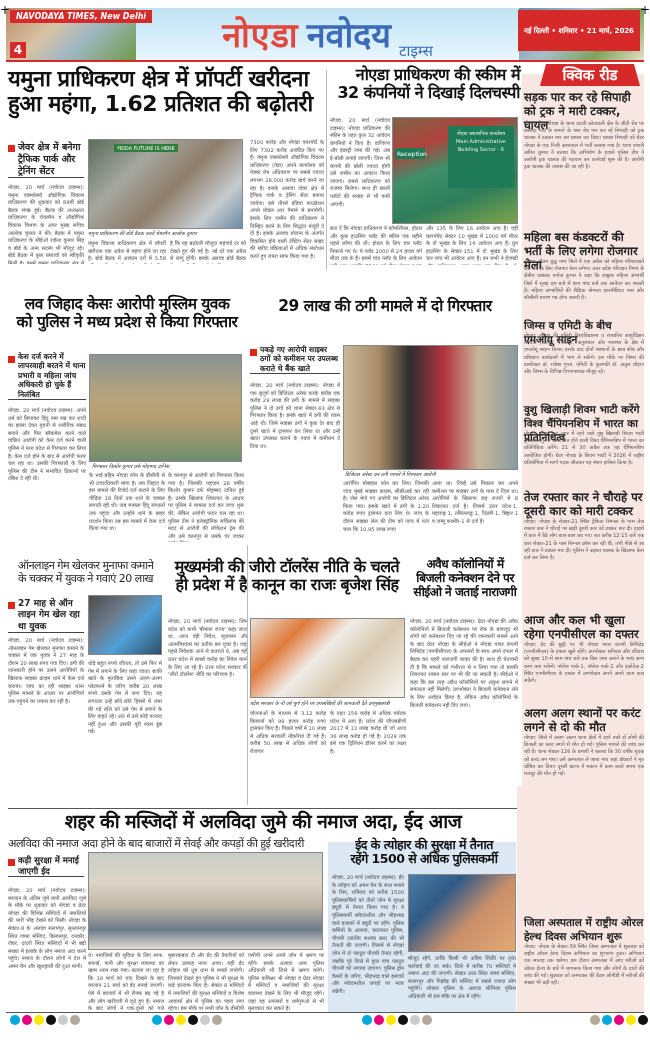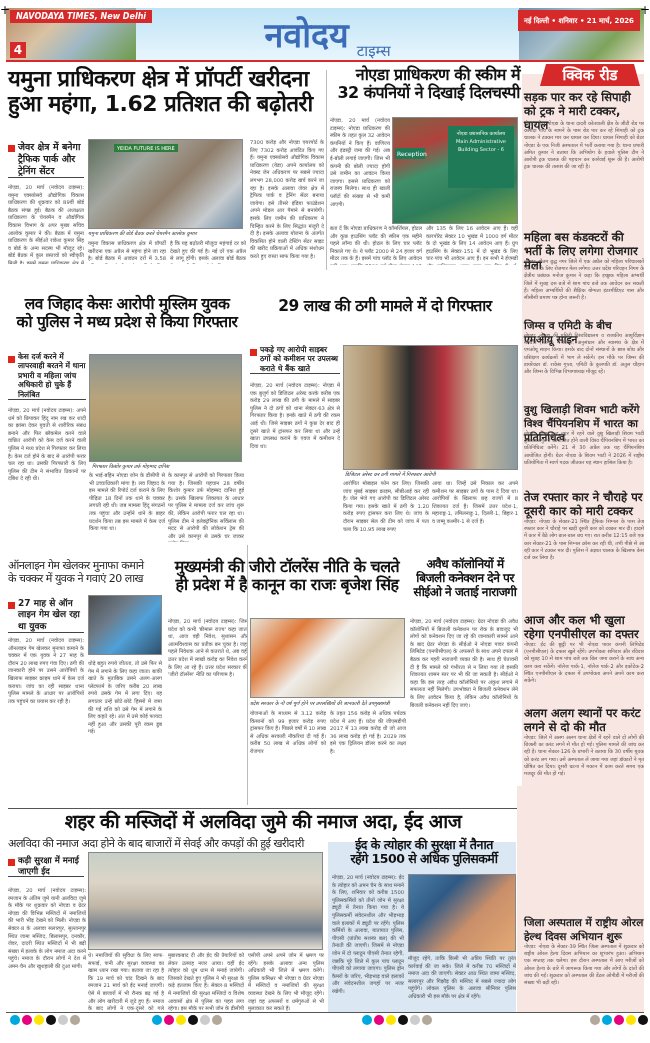--- a/index.html
+++ b/index.html
@@ -5,21 +5,21 @@
 *{box-sizing:border-box;margin:0;padding:0}
 body{width:650px;height:1043px;background:#fff;font-family:"DejaVu Sans",sans-serif;color:#222;position:relative;overflow:hidden}
 .masthead{position:absolute;left:6px;top:8px;width:638px;height:54px;border-bottom:3px solid #d62a2a}
 .mh-left-img{position:absolute;left:0;top:0;width:130px;height:52px;background:linear-gradient(135deg,#b98b6a 0%,#d9c3a4 35%,#9fb8c4 60%,#6f9b4a 100%)}
 .mh-right-img{position:absolute;right:0;top:0;width:125px;height:52px;background:linear-gradient(135deg,#6c8faa 0%,#a8c0cc 40%,#7da35a 70%,#e6dfc8 100%)}
 .mh-center{position:absolute;left:130px;right:125px;top:0;height:52px;background:linear-gradient(180deg,#bfe3f5,#e8f6fd);display:flex;align-items:center;justify-content:center;gap:8px}
 .mh-title-a{font-family:"DejaVu Sans",sans-serif;font-weight:bold;font-size:34px;color:#e2463c;letter-spacing:1px}
 .mh-title-b{font-family:"DejaVu Sans",sans-serif;font-weight:bold;font-size:34px;color:#3c6cb7}
 .mh-title-c{font-size:15px;color:#3c6cb7;align-self:flex-end;margin-bottom:0}
 .mh-tag-left{position:absolute;left:4px;top:2px;background:#d62a2a;color:#fff;font-size:8px;font-style:italic;font-weight:bold;padding:2px 6px}
-.mh-tag-right{position:absolute;right:4px;top:2px;background:#d62a2a;color:#fff;font-size:7px;font-weight:bold;padding:6px 6px}
+.mh-tag-right{position:absolute;right:4px;top:2px;background:#d62a2a;color:#fff;font-size:7px;font-weight:bold;padding:16px 6px}
 .page-no{position:absolute;left:4px;top:34px;width:16px;height:16px;background:#d62a2a;color:#fff;font-weight:bold;font-size:12px;text-align:center;line-height:16px}
 .reg{position:absolute;font-size:12px;color:#000;line-height:12px}
 
 .h1{position:absolute;font-weight:bold;color:#111;line-height:1.15;letter-spacing:-.5px}
 .sub{position:absolute;font-weight:bold;color:#222;line-height:1.25;padding-left:10px;border-bottom:1px solid #444}
 .sub::before{content:"";position:absolute;left:0;top:4px;width:7px;height:7px;background:#e0251b}
 .col{position:absolute;font-size:5.2px;line-height:7.6px;color:#555;text-align:justify;overflow:hidden}
 .photo{position:absolute;border:1px solid #888}
 .caption{position:absolute;font-size:5px;color:#333;font-style:italic;line-height:7px}
 
@@ -34,20 +34,21 @@
 .swatch{position:absolute;top:1015px;display:flex;gap:2px}
 .swatch span{display:inline-block;width:10px;height:10px;border-radius:50%}
 .vline{position:absolute;width:1px;background:#bbb}
 </style>
 </head>
 <body>
 
 <div class="masthead">
   <div class="mh-left-img"></div>
   <div class="mh-center">
+    <span class="mh-title-a">नोएडा</span>
     <span class="mh-title-b">नवोदय</span>
     <span class="mh-title-c">टाइम्स</span>
   </div>
   <div class="mh-right-img"></div>
   <div class="mh-tag-left">NAVODAYA TIMES, New Delhi</div>
   <div class="mh-tag-right">नई दिल्ली • शनिवार • 21 मार्च, 2026</div>
   <div class="page-no">4</div>
 </div>
 <div class="reg" style="left:0;top:4px">+</div>
 <div class="reg" style="right:0;top:4px">+</div>
@@ -95,21 +96,21 @@
 <div class="h1" style="left:250px;top:298px;width:270px;font-size:15.5px;text-align:center">
   <div>29 लाख की ठगी मामले में दो गिरफ्तार</div>
 </div>
 <div class="sub" style="left:250px;top:345px;width:90px;font-size:7.5px">पकड़े गए आरोपी साइबर ठगों को कमीशन पर उपलब्ध कराते थे बैंक खाते</div>
 <div class="col" style="left:250px;top:382px;width:90px;height:160px">नोएडा, 20 मार्च (नवोदय टाइम्स): नोएडा में एक बुजुर्ग को डिजिटल अरेस्ट करके करीब एक करोड़ 29 लाख की ठगी के मामले में साइबर पुलिस ने दो ठगों को थाना सेक्टर-63 क्षेत्र से गिरफ्तार किया है। इनके खाते में ठगी की रकम आई थी। जिसे साइबर ठगों ने कुछ देर बाद ही दूसरे खाते में ट्रांसफर कर लिया था और उन्हें खाता उपलब्ध कराने के एवज में कमीशन दे दिया था।</div>
 <div class="photo" style="left:343px;top:345px;width:175px;height:125px;background:linear-gradient(90deg,#c8b79a 0%,#a98c66 20%,#2d2d2d 38%,#b5343f 58%,#c8b79a 78%,#8a9aa0 100%)"></div>
 <div class="caption" style="left:345px;top:471px;width:170px">डिजिटल अरेस्ट कर ठगी मामले में गिरफ्तार आरोपी</div>
 <div class="col" style="left:343px;top:480px;width:86px;height:62px">आरोपित मोबाइल फोन कर लिए। जिसकी जांच मुंबई साइबर क्राइम, सीबीआई कर रही है। जेल भेजे गए आरोपी का डिजिटल अरेस्ट किया गया। इसके खाते में ठगी के 1.20 करोड़ रुपए ट्रांसफर करा लिए थे। जांच के दौरान साइबर सेल की टीम को जांच में पता चला कि 10.95 लाख रुपए</div>
 <div class="col" style="left:432px;top:480px;width:86px;height:62px">आया था। जिन्हें उसे निकाल कर अपने कमीशन पर साइबर ठगों के पास दे दिया था। आरोपियों के खिलाफ छह राज्यों में 8 शिकायत दर्ज हैं। जिसमें उत्तर प्रदेश-1, महाराष्ट्र-1, तमिलनाडु-1, दिल्ली-1, बिहार-1 व जम्मू कश्मीर-1 से दर्ज हैं।</div>
 
-<div class="h1" style="left:8px;top:560px;width:155px;font-size:11px;font-weight:normal;color:#222">
+<div class="h1" style="left:8px;top:560px;width:155px;font-size:11px;text-align:center;font-weight:normal;color:#222">
   <div>ऑनलाइन गेम खेलकर मुनाफा कमाने</div>
   <div>के चक्कर में युवक ने गवाएं 20 लाख</div>
 </div>
 <div class="sub" style="left:8px;top:598px;width:76px;font-size:9px">27 माह से ऑन लाइन गेम खेल रहा था युवक</div>
 <div class="col" style="left:8px;top:637px;width:76px;height:170px">नोएडा, 20 मार्च (नवोदय टाइम्स): ऑनलाइन गेम खेलकर मुनाफा कमाने के चक्कर में एक युवक ने 27 माह के दौरान 20 लाख रुपए गंवा दिए। ठगी की जानकारी होने पर उसने आरोपियों के खिलाफ साइबर क्राइम थाने में केस दर्ज कराया। जांच का रही साइबर थाना पुलिस मामले के आधार पर आरोपियों तक पहुंचने का प्रयास कर रही है।</div>
 <div class="photo" style="left:88px;top:595px;width:74px;height:60px;background:linear-gradient(135deg,#4c4c4c 0%,#6d7d8c 35%,#4fa0d8 60%,#2f4f6a 100%)"></div>
 <div class="col" style="left:88px;top:660px;width:74px;height:147px">थोड़े बहुत रुपये जीतता, तो उसे फिर से गेम में लगाने के लिए कहा जाता। बाकी खाते के मुताबिक उसने अलग-अलग प्लेटफार्म के जरिए करीब 20 लाख रुपये उसके गेम में लगा दिए। यह लगातार उन्हें छोटे-छोटे हिस्सों में जमा की गई राशि को उसे गेम में लगाने के लिए कहते रहे। अंत में उसे कोई फायदा नहीं हुआ और उसकी पूरी रकम डूब गई।</div>
 
 <div class="h1" style="left:168px;top:558px;width:238px;font-size:16px;text-align:center">
   <div>मुख्यमंत्री की जीरो टॉलरेंस नीति के चलते</div>

